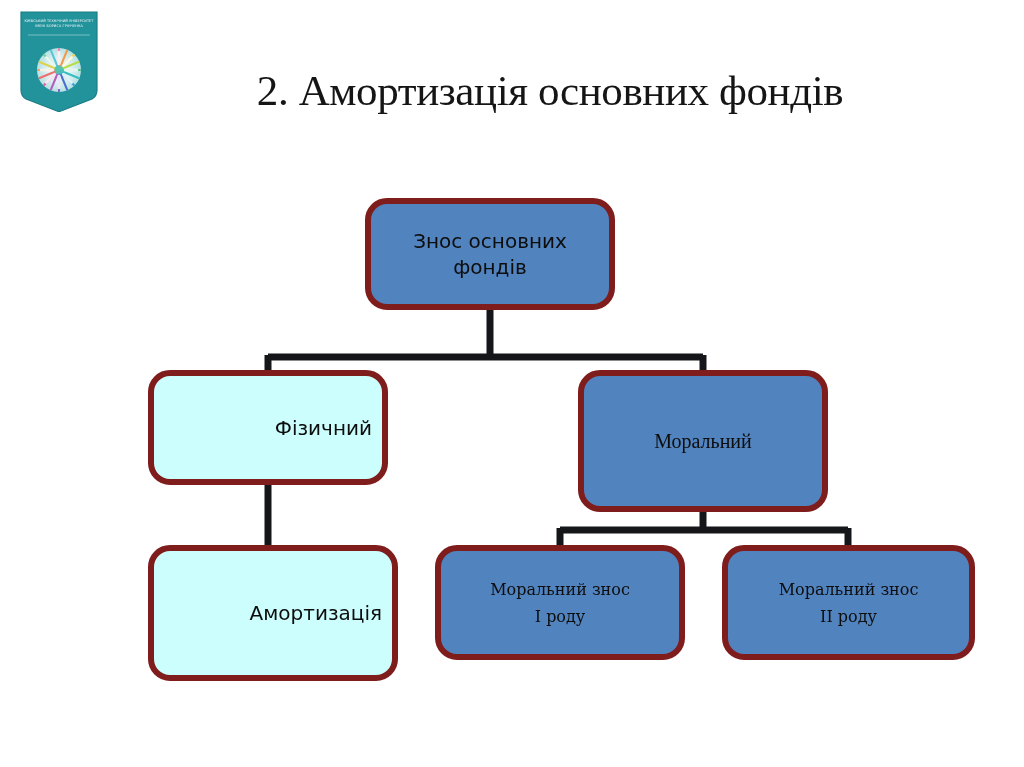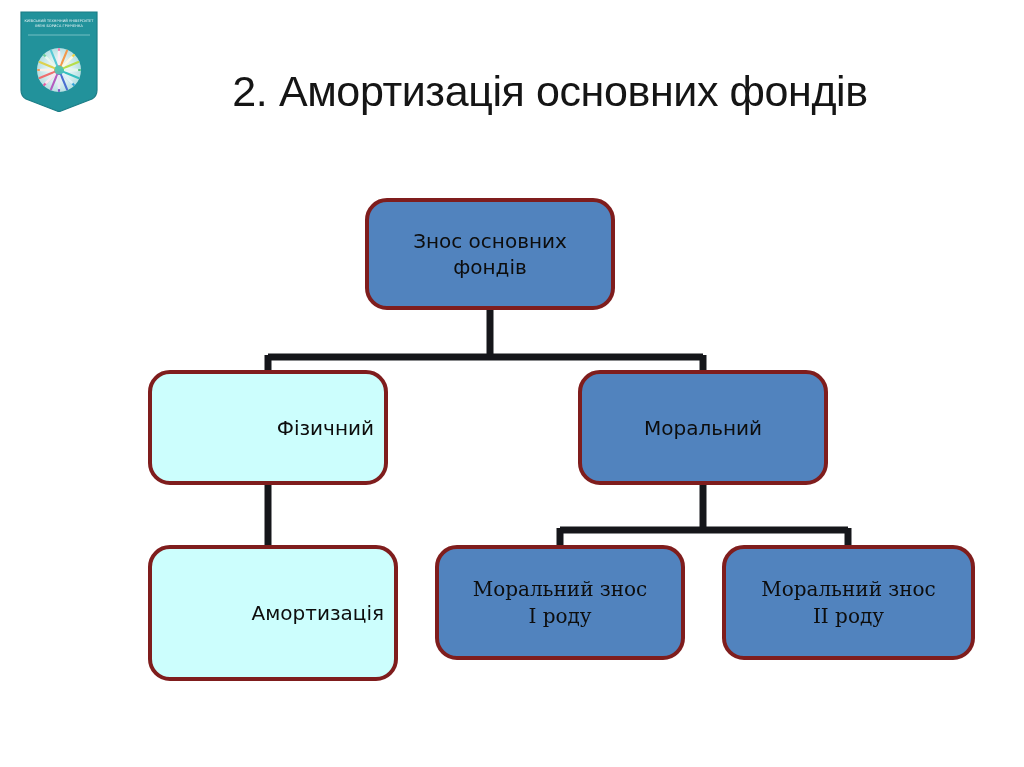--- a/index.html
+++ b/index.html
@@ -53,21 +53,21 @@
     opacity: 0.92;
   }
 
   
   #title {
     position: absolute;
     left: 120px;
     top: 66px;
     width: 860px;
     text-align: center;
-    font-family: Liberation Sans, sans-serif;
+    font-family: Liberation Serif, serif;
     font-weight: 400;
     font-size: 43px;
     line-height: 50px;
     color: #151515;
     letter-spacing: -0.4px;
     white-space: nowrap;
   }
 
   
   #diagram {
@@ -81,42 +81,42 @@
     position: absolute;
     left: 0; top: 0;
     width: 1024px;
     height: 767px;
     pointer-events: none;
   }
 
   .node {
     position: absolute;
     box-sizing: border-box;
-    border: 4px solid #7f1d1d;
+    border: 6px solid #7f1d1d;
     border-radius: 22px;
     display: flex;
     align-items: center;
     justify-content: center;
     text-align: center;
     color: #0d0d0d;
     font-family: "DejaVu Sans", sans-serif;
     font-size: 20px;
     line-height: 26px;
     padding: 4px 10px;
   }
   .node.blue   { background: #5183BE; }
   .node.cyan   { background: #CCFEFD; text-align: right; }
-  .node.serif  { font-family: "DejaVu Serif", serif; font-size: 20px; line-height: 27px; }
+  .node.serif  { font-family: "DejaVu Serif", serif; font-size: 16px; line-height: 27px; }
 
   .node-label { white-space: pre-line; display: block; width: 100%; }
 
   
   #node-root      { left: 365px; top: 198px; width: 250px; height: 112px; }
   #node-physical  { left: 148px; top: 370px; width: 240px; height: 115px; }
-  #node-moral     { left: 578px; top: 370px; width: 250px; height: 115px; }
+  #node-moral     { left: 578px; top: 370px; width: 250px; height: 142px; font-family: Liberation Serif, serif; }
   #node-amort     { left: 148px; top: 545px; width: 250px; height: 136px; }
   #node-moral-1   { left: 435px; top: 545px; width: 250px; height: 115px; }
   #node-moral-2   { left: 722px; top: 545px; width: 253px; height: 115px; }
 </style>
 </head>
 <body>
 
 <div id="slide">
 
   <div id="logo">

